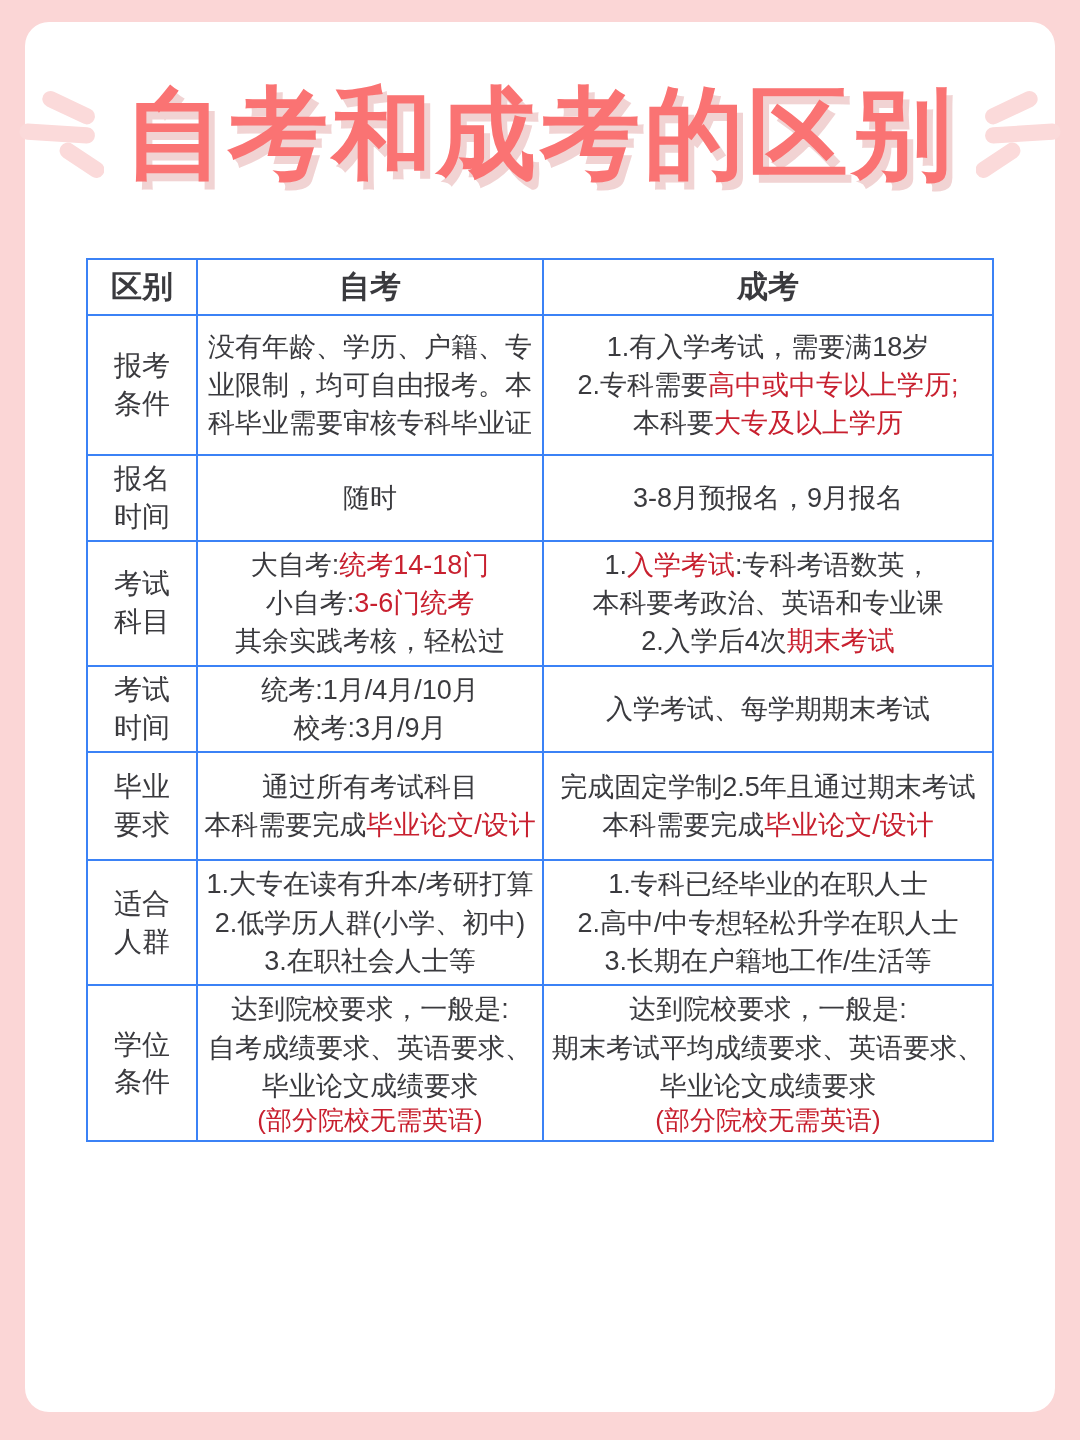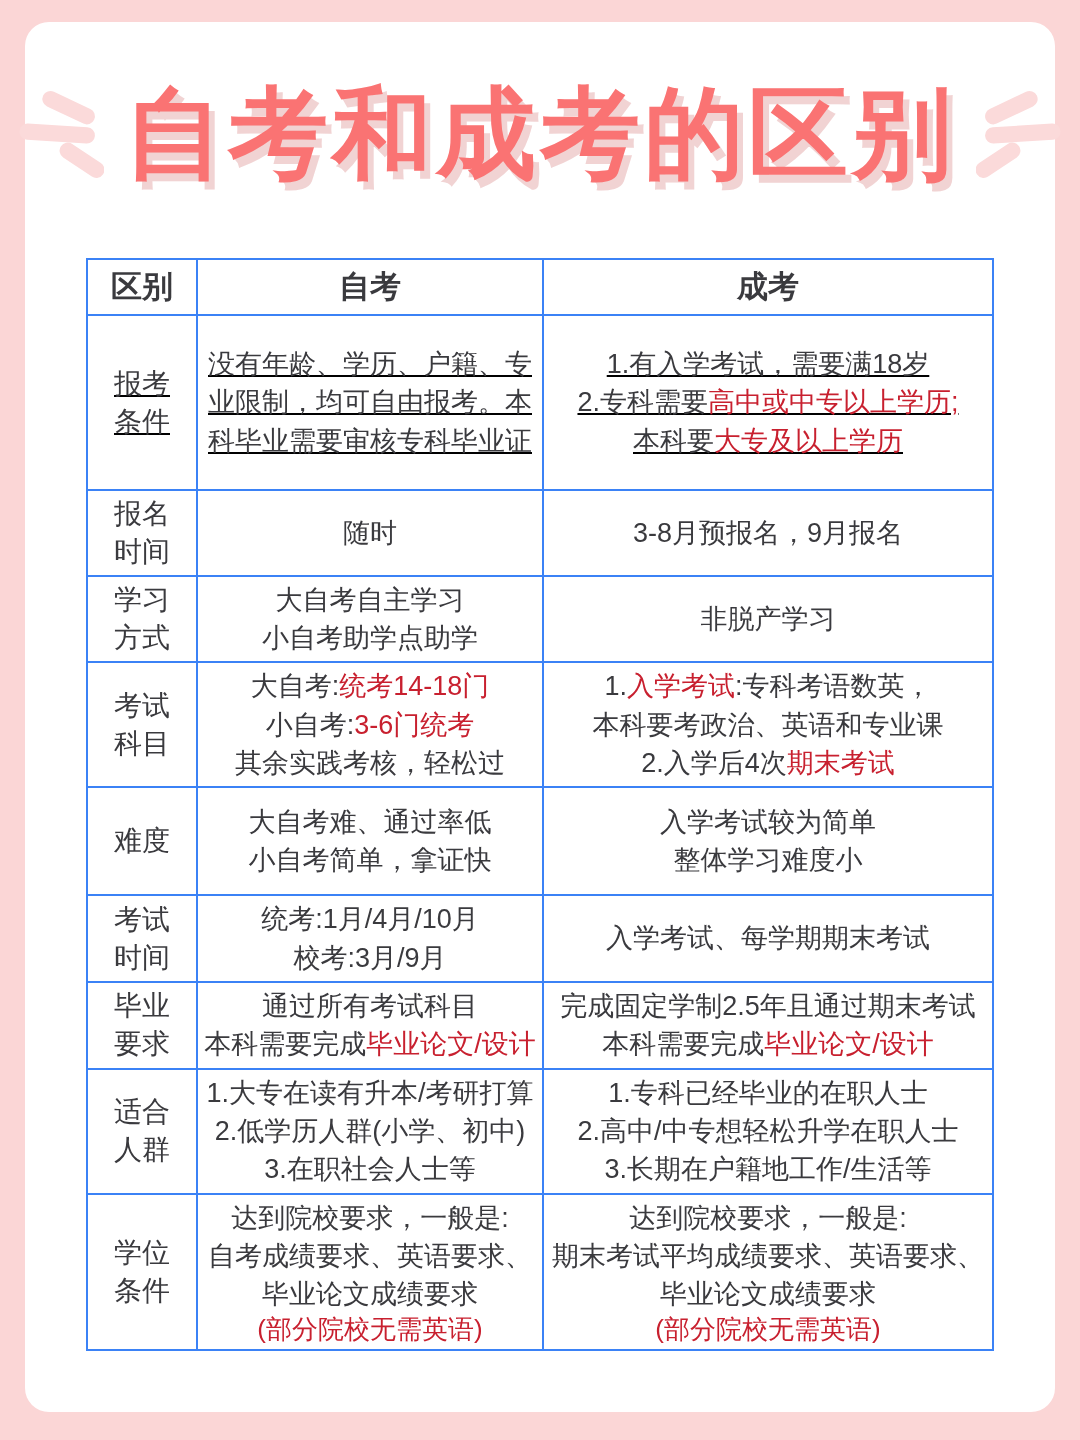--- a/index.html
+++ b/index.html
@@ -41,21 +41,21 @@
     padding:4px 2px;
     color:#3a3a3e;
     background:#ffffff;
   }
   table.cmp thead th{font-size:31px;font-weight:bold;height:46px;}
   .label-cell{font-size:28px;line-height:1.35;font-weight:500;}
   .line{font-size:27px;line-height:1.42;white-space:nowrap;}
   .line .red{color:#c8202f;}
   .line.small{font-size:26px;line-height:1.2;}
   
-  tbody tr:nth-child(1){height:175px;text-decoration:underline;}
+  tbody tr:nth-child(1){height:140px;}
   tbody tr:nth-child(2){height:71px;}
   tbody tr:nth-child(3){height:72px;}
   tbody tr:nth-child(4){height:73px;}
   tbody tr:nth-child(5){height:108px;}
   tbody tr:nth-child(6){height:73px;}
   tbody tr:nth-child(7){height:67px;}
   tbody tr:nth-child(8){height:104px;}
   tbody tr:nth-child(9){height:127px;}
   tbody tr:nth-child(10){height:145px;}
 </style>
@@ -112,51 +112,30 @@
         <tr>
           <td class="label-cell">报名<br>时间</td>
           <td>
             <div class="line"><span>随时</span></div>
           </td>
           <td>
             <div class="line"><span>3-8月预报名，9月报名</span></div>
           </td>
         </tr>
         <tr>
-          <td class="label-cell">学习<br>方式</td>
-          <td>
-            <div class="line"><span>大自考自主学习</span></div>
-            <div class="line"><span>小自考助学点助学</span></div>
-          </td>
-          <td>
-            <div class="line"><span>非脱产学习</span></div>
-          </td>
-        </tr>
-        <tr>
           <td class="label-cell">考试<br>科目</td>
           <td>
             <div class="line"><span>大自考:</span><span class="red">统考14-18门</span></div>
             <div class="line"><span>小自考:</span><span class="red">3-6门统考</span></div>
             <div class="line"><span>其余实践考核，轻松过</span></div>
           </td>
           <td>
             <div class="line"><span>1.</span><span class="red">入学考试</span><span>:专科考语数英，</span></div>
             <div class="line"><span>本科要考政治、英语和专业课</span></div>
             <div class="line"><span>2.入学后4次</span><span class="red">期末考试</span></div>
-          </td>
-        </tr>
-        <tr>
-          <td class="label-cell">难度</td>
-          <td>
-            <div class="line"><span>大自考难、通过率低</span></div>
-            <div class="line"><span>小自考简单，拿证快</span></div>
-          </td>
-          <td>
-            <div class="line"><span>入学考试较为简单</span></div>
-            <div class="line"><span>整体学习难度小</span></div>
           </td>
         </tr>
         <tr>
           <td class="label-cell">考试<br>时间</td>
           <td>
             <div class="line"><span>统考:1月/4月/10月</span></div>
             <div class="line"><span>校考:3月/9月</span></div>
           </td>
           <td>
             <div class="line"><span>入学考试、每学期期末考试</span></div>

